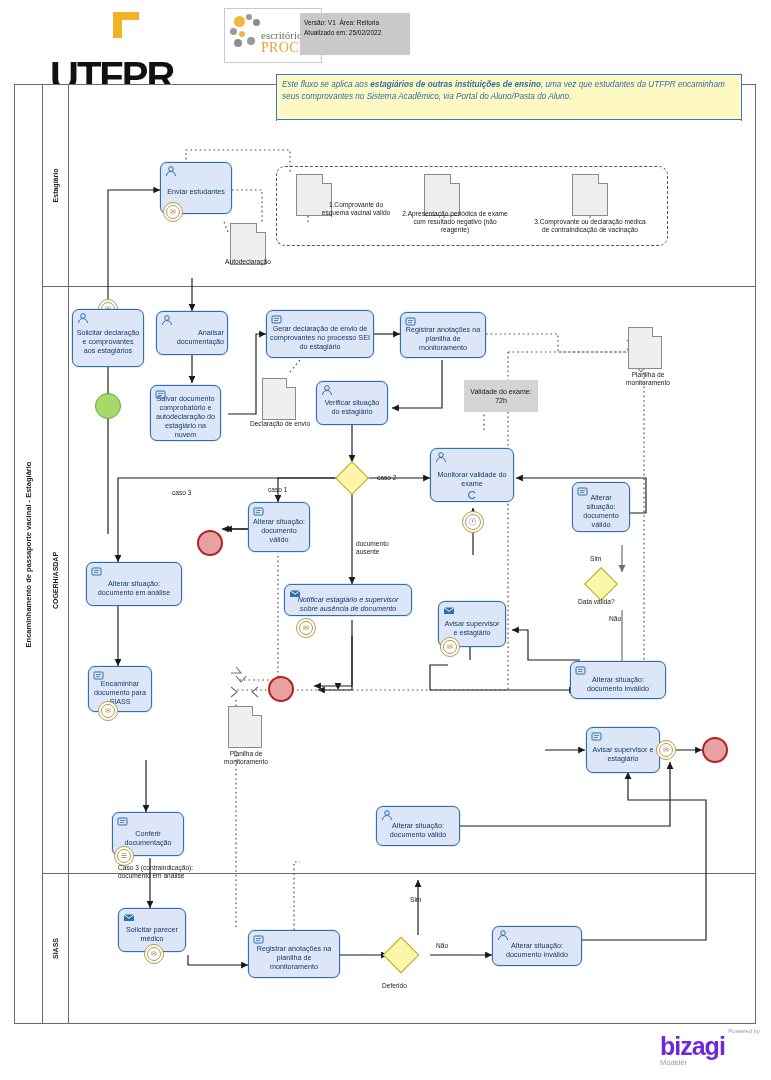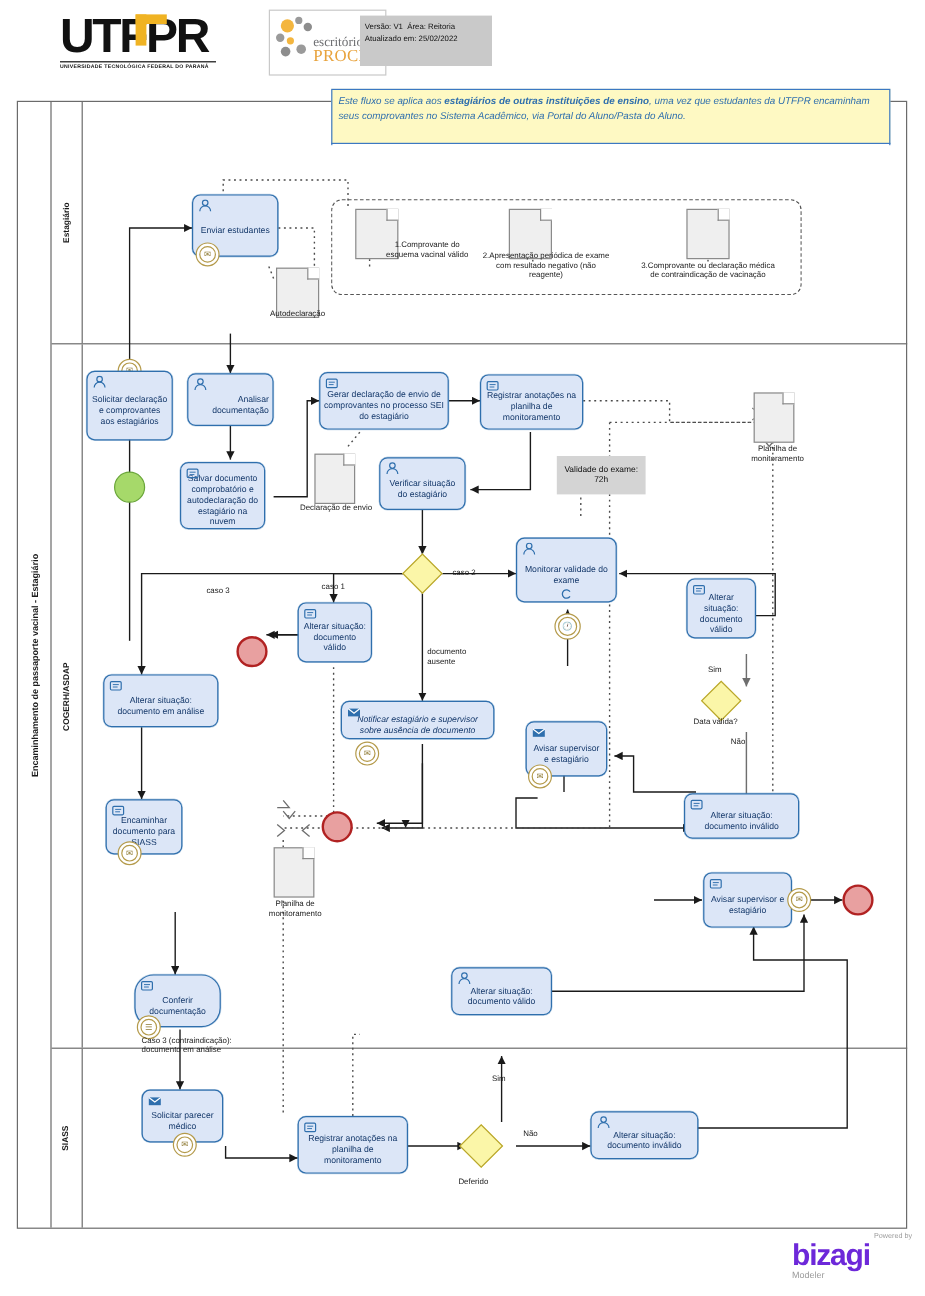--- a/index.html
+++ b/index.html
@@ -3,21 +3,21 @@
 <meta charset="utf-8">
 <style>
   html,body{margin:0;padding:0;background:#ffffff;}
   body{width:771px;height:1080px;position:relative;overflow:hidden;
        font-family:"Liberation Sans","DejaVu Sans",sans-serif;color:#1a1a1a;}
 
   
   #header{position:absolute;left:0;top:0;width:771px;height:70px;}
   #utfpr-logo{position:absolute;left:50px;top:10px;width:130px;height:48px;}
   #utfpr-logo .utf-main{font-family:"Liberation Sans",sans-serif;font-weight:bold;font-size:40px;
-      letter-spacing:-2px;line-height:40px;color:#111;}
+      letter-spacing:-2px;line-height:40px;color:#111;margin-top:46px;}
   #utfpr-logo .utf-sub{font-size:4.3px;letter-spacing:.25px;color:#111;white-space:nowrap;
       border-top:1px solid #111;padding-top:1px;margin-top:1px;font-weight:bold;}
   #utfpr-logo .bar{position:absolute;left:63px;top:2px;width:9px;height:26px;background:#f0b323;}
   #utfpr-logo .bar2{position:absolute;left:63px;top:2px;width:26px;height:8px;background:#f0b323;}
 
   #ep-logo{position:absolute;left:196px;top:8px;width:96px;height:53px;border:1px solid #c9c9c9;
      background:#fff;margin-left:28px;}
   #ep-logo .dots{position:absolute;left:5px;top:5px;width:34px;height:34px;}
   #ep-logo .dot{position:absolute;border-radius:50%;}
   #ep-logo .t1{position:absolute;left:36px;top:20px;font-size:11px;color:#6d6e71;
@@ -493,21 +493,21 @@
     <rect x="1" y="2" width="9" height="7" rx="1" fill="none" stroke="#2f6fad" stroke-width="1"></rect>
     <path d="M3,4.5 H8 M3,6.5 H7" stroke="#2f6fad" stroke-width=".8"></path>
   </svg>
   <span class="tlabel">Avisar supervisor e estagiário</span>
 </div>
 <div class="ev ev-int" style="left:656px;top:740px;width:20px;height:20px;">
   <div class="inner">✉</div>
 </div>
 <div class="ev ev-end" style="left:702px;top:737px;width:26px;height:26px;"></div>
 
-<div class="task" style="left:112px;top:812px;width:72px;height:44px;border-radius:16px;">
+<div class="task" style="left:112px;top:812px;width:72px;height:44px;">
   <svg class="ticon" viewBox="0 0 12 11">
     <rect x="1" y="2" width="9" height="7" rx="1" fill="none" stroke="#2f6fad" stroke-width="1"></rect>
     <path d="M3,4.5 H8 M3,6.5 H7" stroke="#2f6fad" stroke-width=".8"></path>
   </svg>
   <span class="tlabel">Conferir documentação</span>
 </div>
 <div class="ev ev-int" style="left:114px;top:846px;width:20px;height:20px;">
   <div class="inner">☰</div>
 </div>
 

